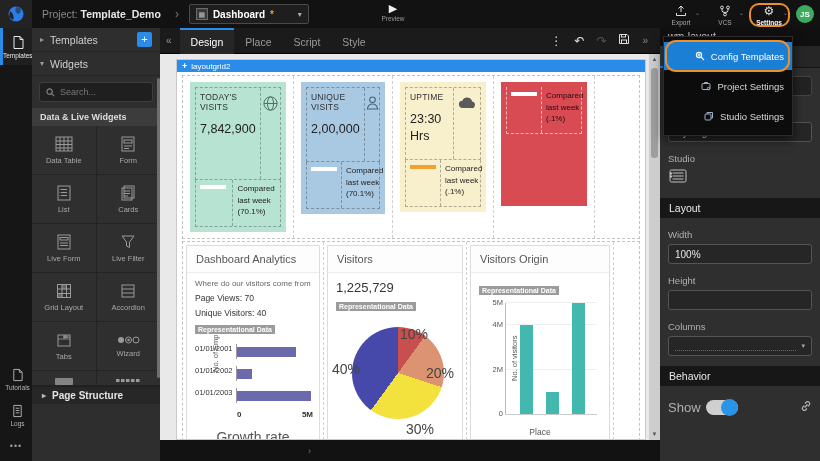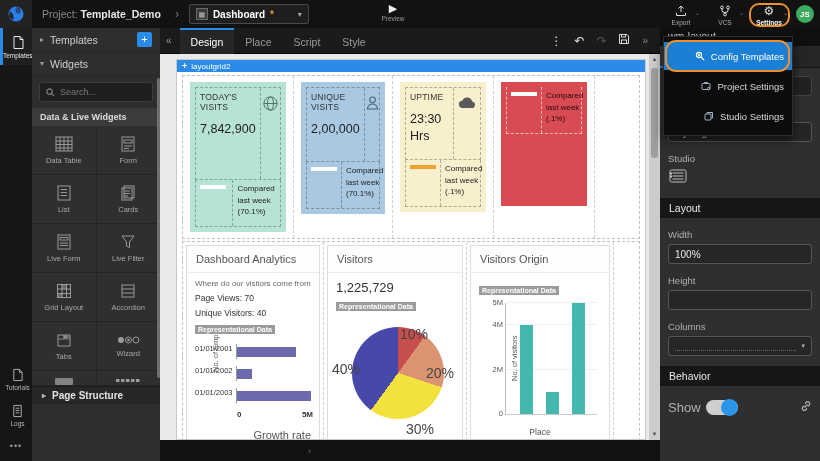--- a/index.html
+++ b/index.html
@@ -101,21 +101,21 @@
   .badge { display:inline-block; background:#9b9b9b; color:#fff; font-size:7px; font-weight:bold; padding:1px 3px; margin-top:4px; }
   .pvalue { font-size:13px; color:#333; margin-top:1px; }
 
   .hchart { margin-top:8px; position:relative; }
   .ylab-rot { position:absolute; left:16px; top:28px; font-size:7.5px; color:#555; transform:rotate(-90deg); transform-origin:left top; white-space:nowrap; }
   .hrow { display:flex; height:15px; margin-bottom:7px; }
   .hrow .hlab { width:42px; font-size:7.5px; color:#333; }
   .hbars { width:76px; border-left:1px solid #999; height:15px; display:flex; align-items:center; }
   .hbar { height:10px; }
   .hx { display:flex; margin-left:42px; width:76px; justify-content:space-between; font-size:8px; color:#333; font-weight:bold; }
-  .hxlab { text-align:right; font-size:11px; color:#555; margin-top:10px; }
+  .hxlab { text-align:center; font-size:14px; color:#555; margin-top:10px; }
 
   .pie-wrap { position:relative; height:122px; margin-top:2px; }
   .pie { position:absolute; left:16px; top:12px; width:92px; height:92px; border-radius:50%; }
   .plab { position:absolute; font-size:14px; color:#444;margin-top:12px; }
 
   .vchart { position:relative; margin:6px 0 0 26px; width:92px; height:112px; border-left:1px solid #bbb; border-bottom:1px solid #ccc; }
   .vgrid { position:absolute; left:0; right:0; height:1px; background:#efefef; }
   .vtick { position:absolute; right:100%; margin-right:3px; font-size:7.5px; color:#555; transform:translateY(4px); }
   .vbar { position:absolute; bottom:0; width:13px; }
   .vylab { position:absolute; left:4px; top:78px; font-size:7.5px; color:#555; transform:rotate(-90deg); transform-origin:left top; white-space:nowrap; }

